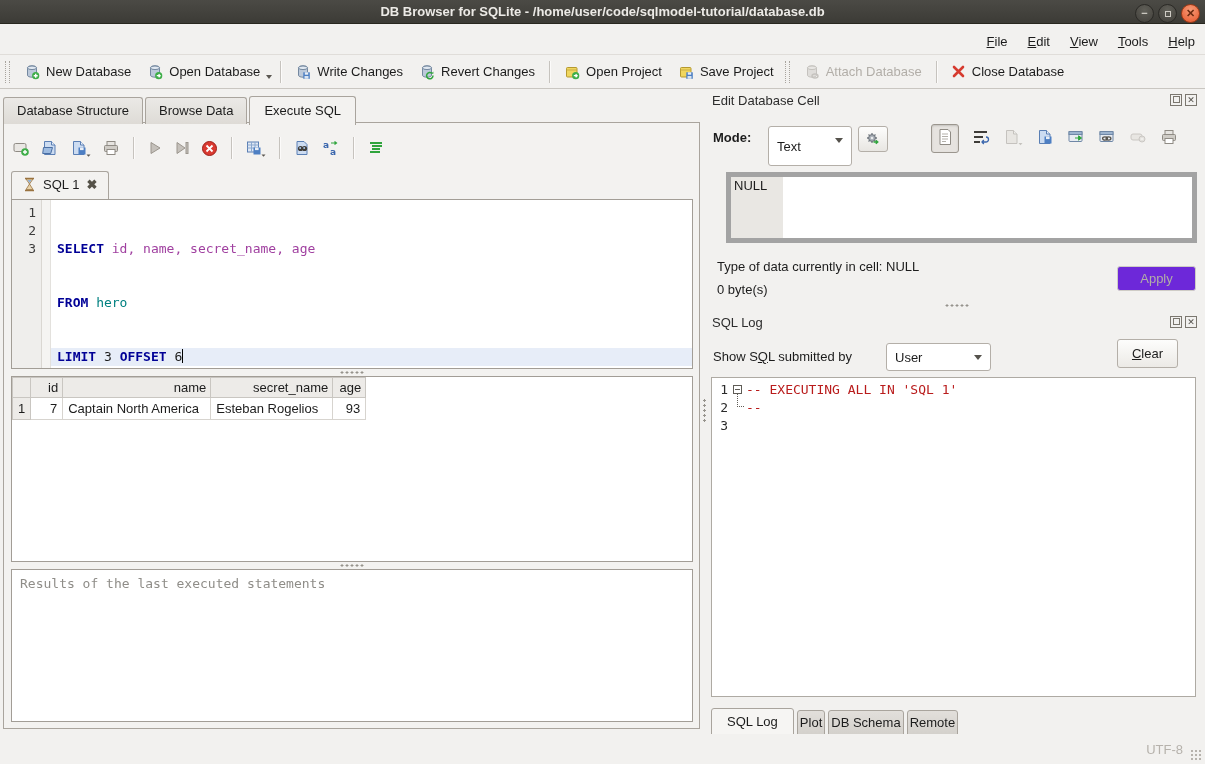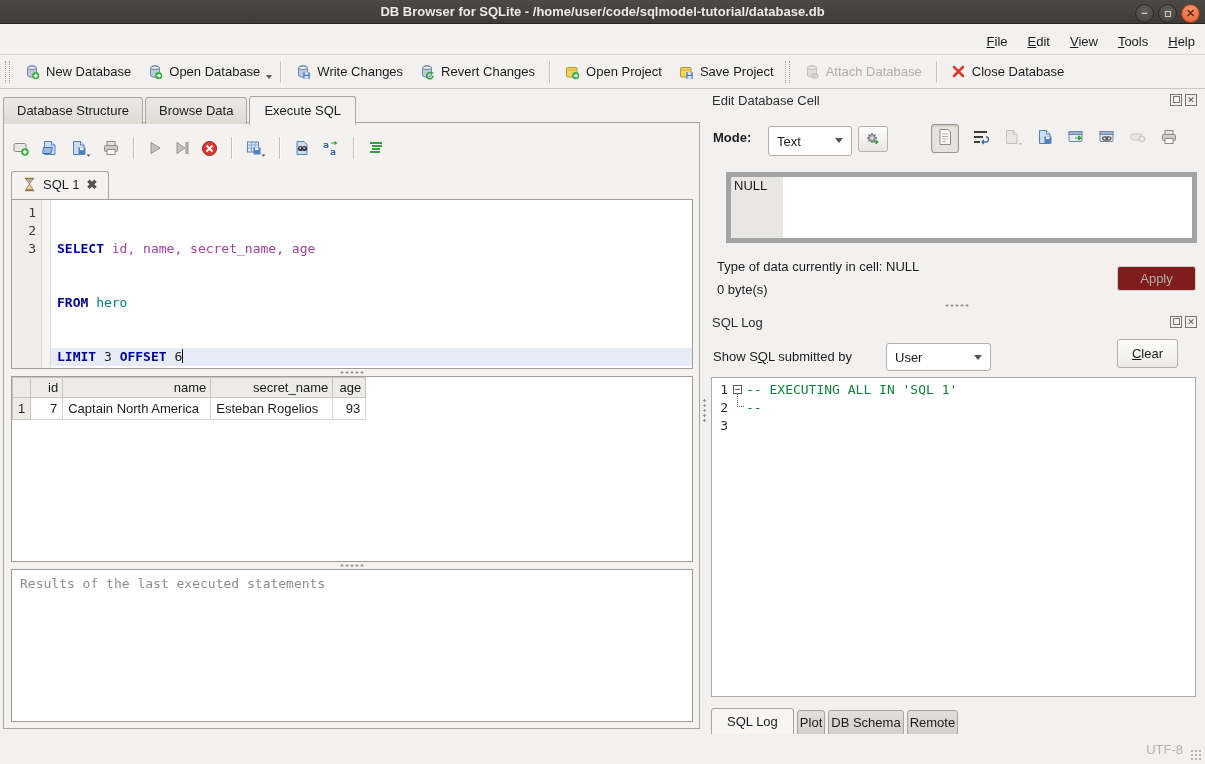--- a/index.html
+++ b/index.html
@@ -83,47 +83,47 @@
   .vsplit{position:absolute;left:700px;top:90px;width:8px;height:640px;display:flex;align-items:center;justify-content:center;}
   .vdots{width:5px;height:24px;background-image:radial-gradient(#96938c 1px,transparent 1.2px);background-size:5px 5px;}
 
   
   .dockhdr{position:absolute;display:flex;align-items:center;color:#2d2d2d;}
   .dockbtns{position:absolute;right:8px;display:flex;gap:3px;}
   .dockbtn{width:12px;height:12px;border:1px solid #7b776f;background:#f2f1ef;position:relative;}
   .dockbtn.float::after{content:'';position:absolute;right:1px;top:1px;width:5px;height:5px;border:1px solid #7b776f;}
   .dockbtn.closed::after{content:'✕';position:absolute;left:0;right:0;top:0;font-size:9px;line-height:11px;text-align:center;color:#55524c;}
 
-  .combo{height:30px;background:#fff;border:1px solid #b4afa8;border-radius:3px;
+  .combo{height:40px;background:#fff;border:1px solid #b4afa8;border-radius:3px;
     display:inline-flex;align-items:center;padding:0 8px;position:relative;}
   .combo::after{content:'';position:absolute;right:8px;top:11px;width:0;height:0;
     border-left:4px solid transparent;border-right:4px solid transparent;border-top:5px solid #55524c;}
   .btn{display:inline-flex;align-items:center;justify-content:center;border:1px solid #b4afa8;
     border-radius:3px;background:linear-gradient(#fdfdfc,#eceae6);padding:4px 16px;}
-  .btn.disabled{background:#7f1d1d;border-color:#cfccc6;color:#b2aea7;}
+  .btn.disabled{background:#6d28d9;border-color:#cfccc6;color:#b2aea7;}
   .gearbtn{width:30px;height:26px;border:1px solid #b4afa8;border-radius:3px;
     background:linear-gradient(#fdfdfc,#e8e6e2);display:flex;align-items:center;justify-content:center;}
   .modeicons{position:absolute;top:124px;display:flex;align-items:center;gap:13px;}
   .pressed{border:1px solid #9b968e;border-radius:3px;background:#e6e3df;padding:3px 5px;box-shadow:inset 0 1px 2px rgba(0,0,0,.15);}
   .dis{opacity:.45;}
 
   .cellbox{position:absolute;left:726px;top:172px;width:471px;height:71px;border:5px solid #a3a3a3;
     background:#fff;display:flex;}
   .cellnull{width:52px;background:#e9e7e3;padding:1px 3px;}
 
   .logbox{position:absolute;left:711px;top:377px;width:485px;height:320px;border:1px solid #aeaaa3;
     background:#fff;font-family:"DejaVu Sans Mono",monospace;padding-top:3px;}
   .logline{display:flex;height:18px;line-height:17px;}
   .lognum{width:18px;text-align:right;color:#2b2b2b;padding-right:2px;}
   .logfold{width:16px;position:relative;}
   .foldbox{position:absolute;left:3px;top:4px;width:9px;height:9px;border:1px solid #5f5c56;background:#fff;}
   .foldbox::after{content:'';position:absolute;left:1px;right:1px;top:3px;height:1px;background:#5f5c56;}
   .treecorner{position:absolute;left:7px;top:-5px;width:7px;height:13px;
     border-left:1px dotted #5f5c56;border-bottom:1px dotted #5f5c56;}
-  .logtext{color:#15803d;white-space:pre;}
+  .logtext{color:#b91c1c;white-space:pre;}
 
   .bottomtabs{position:absolute;left:711px;top:708px;display:flex;align-items:flex-end;}
   .btab{padding:4px 2px 5px;background:linear-gradient(#e2dfdb,#d3d0cb);border:1px solid #a9a49d;
     border-radius:3px 3px 0 0;margin-right:3px;}
   .btab.active{background:#f6f5f3;padding:5px 15px 6px;}
 
   .statusbar{position:absolute;left:0;right:0;bottom:0;height:30px;background:#f2f1ef;
     display:flex;align-items:center;justify-content:flex-end;color:#b6b2ac;padding-right:22px;}
   .grip{position:absolute;right:3px;bottom:3px;width:12px;height:12px;
     background-image:radial-gradient(#b6b2ac 1px,transparent 1.2px);background-size:4px 4px;}

